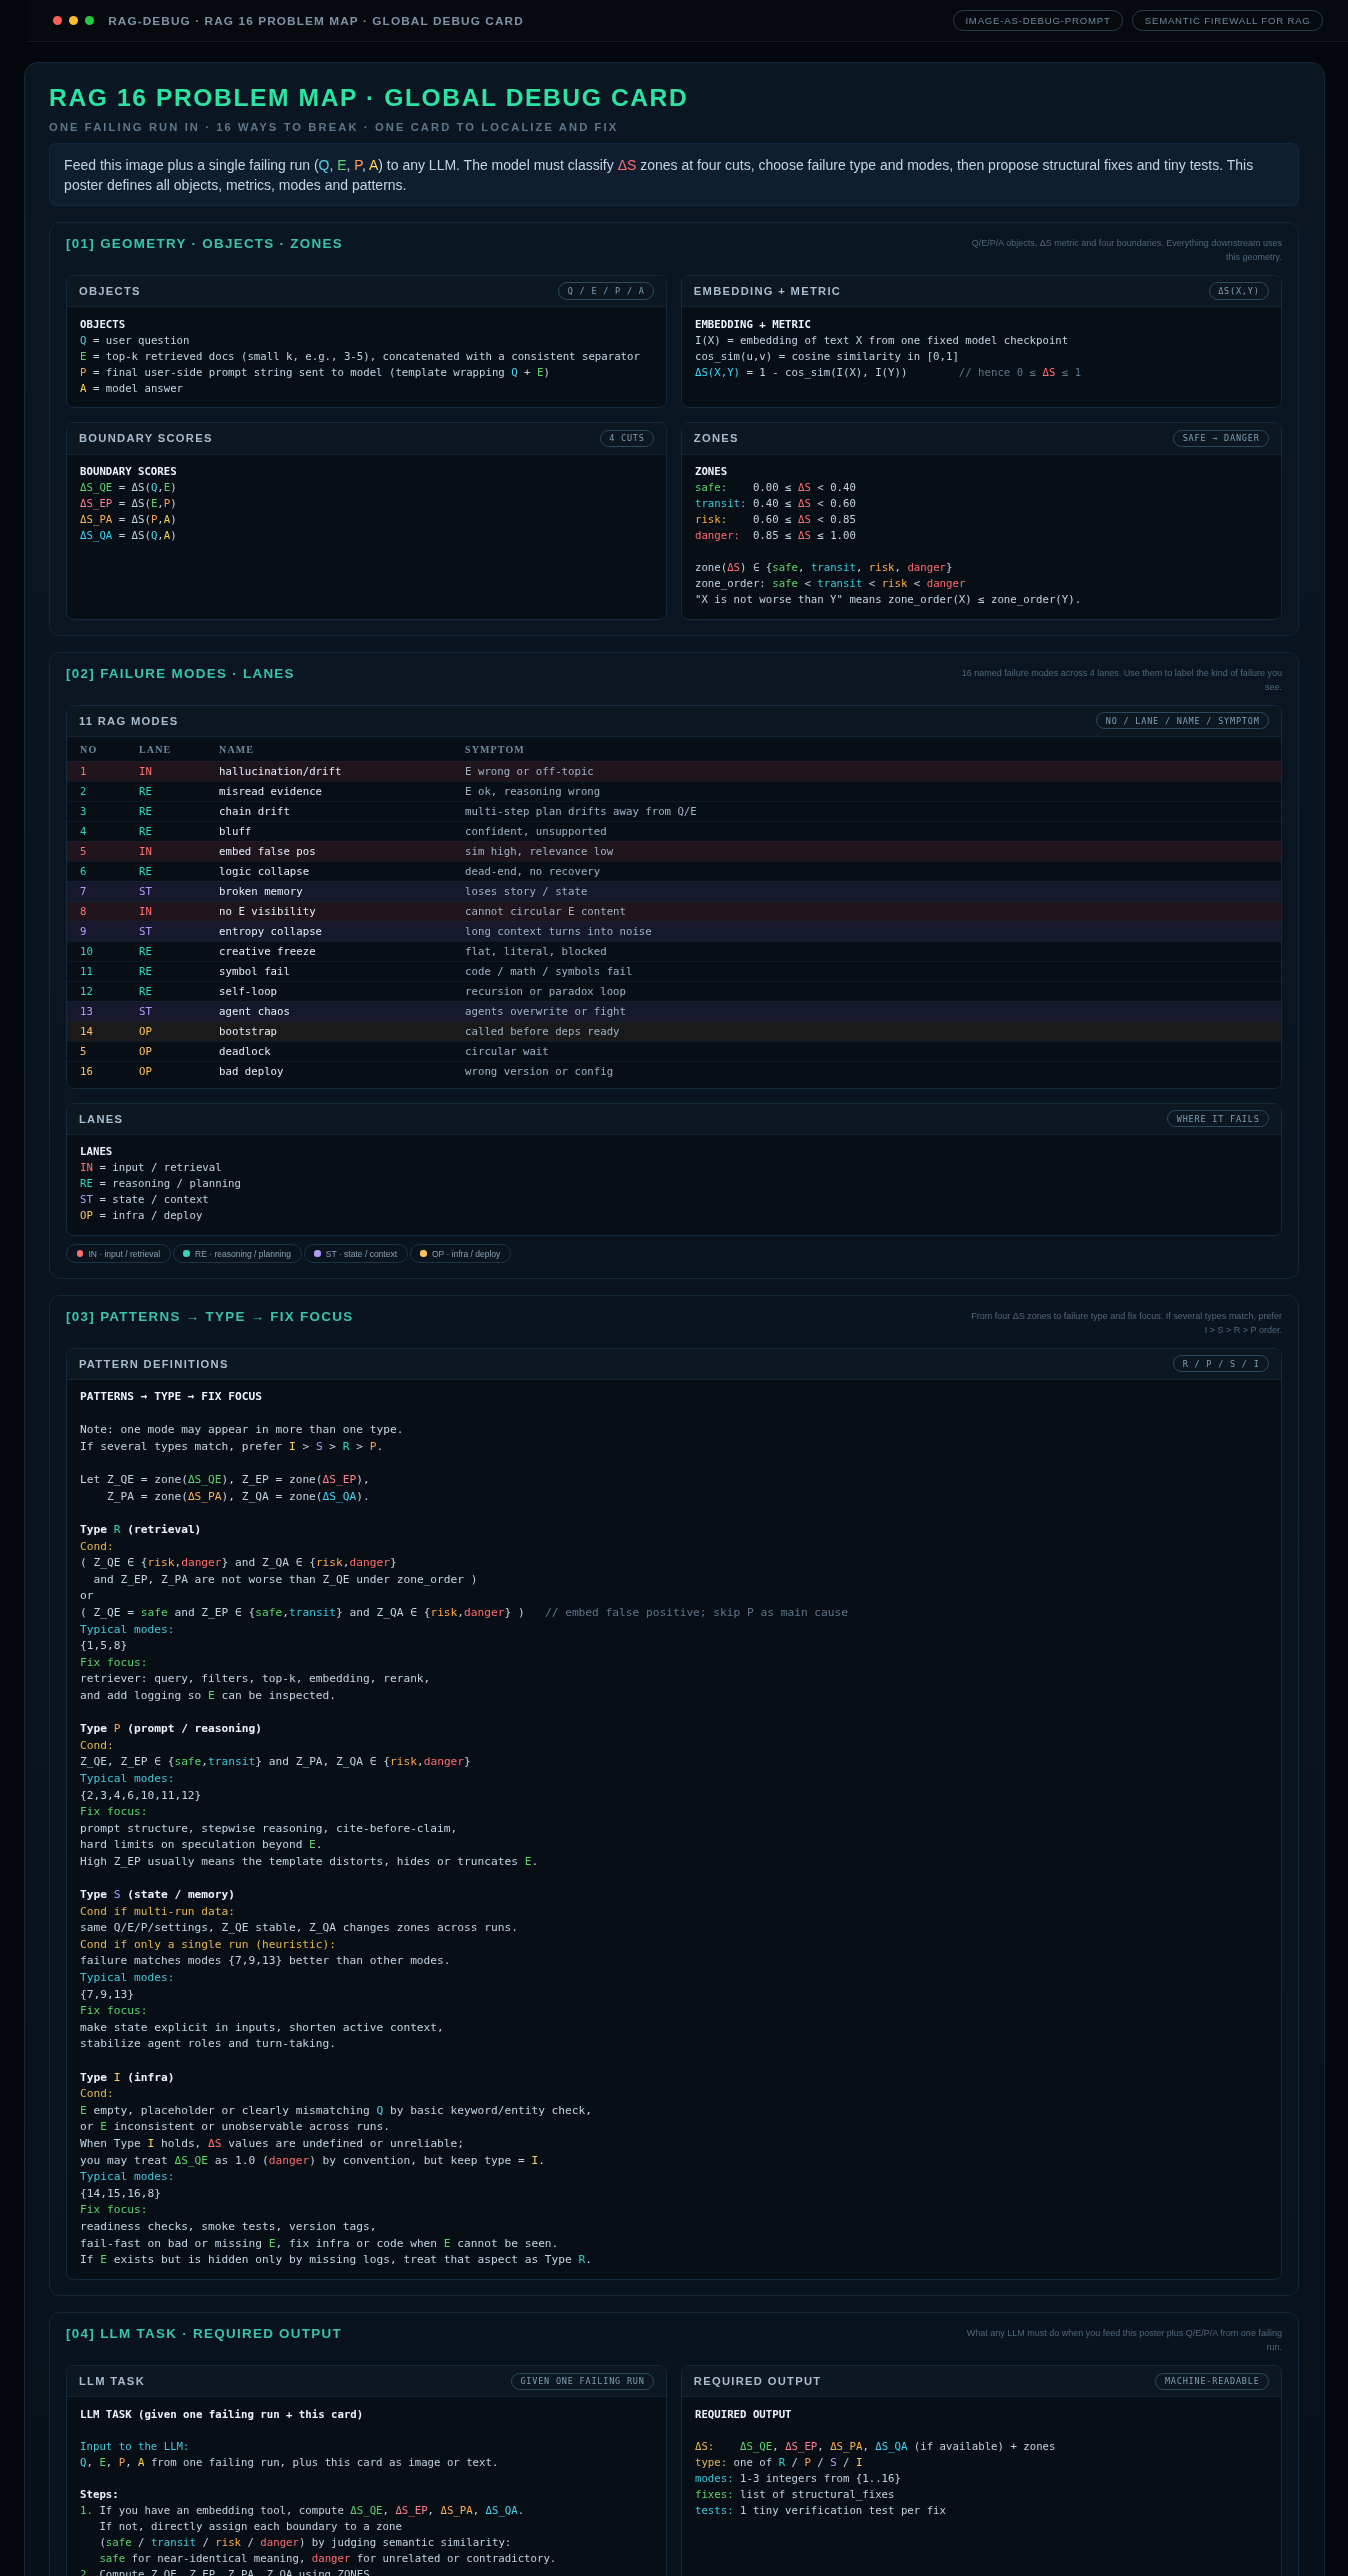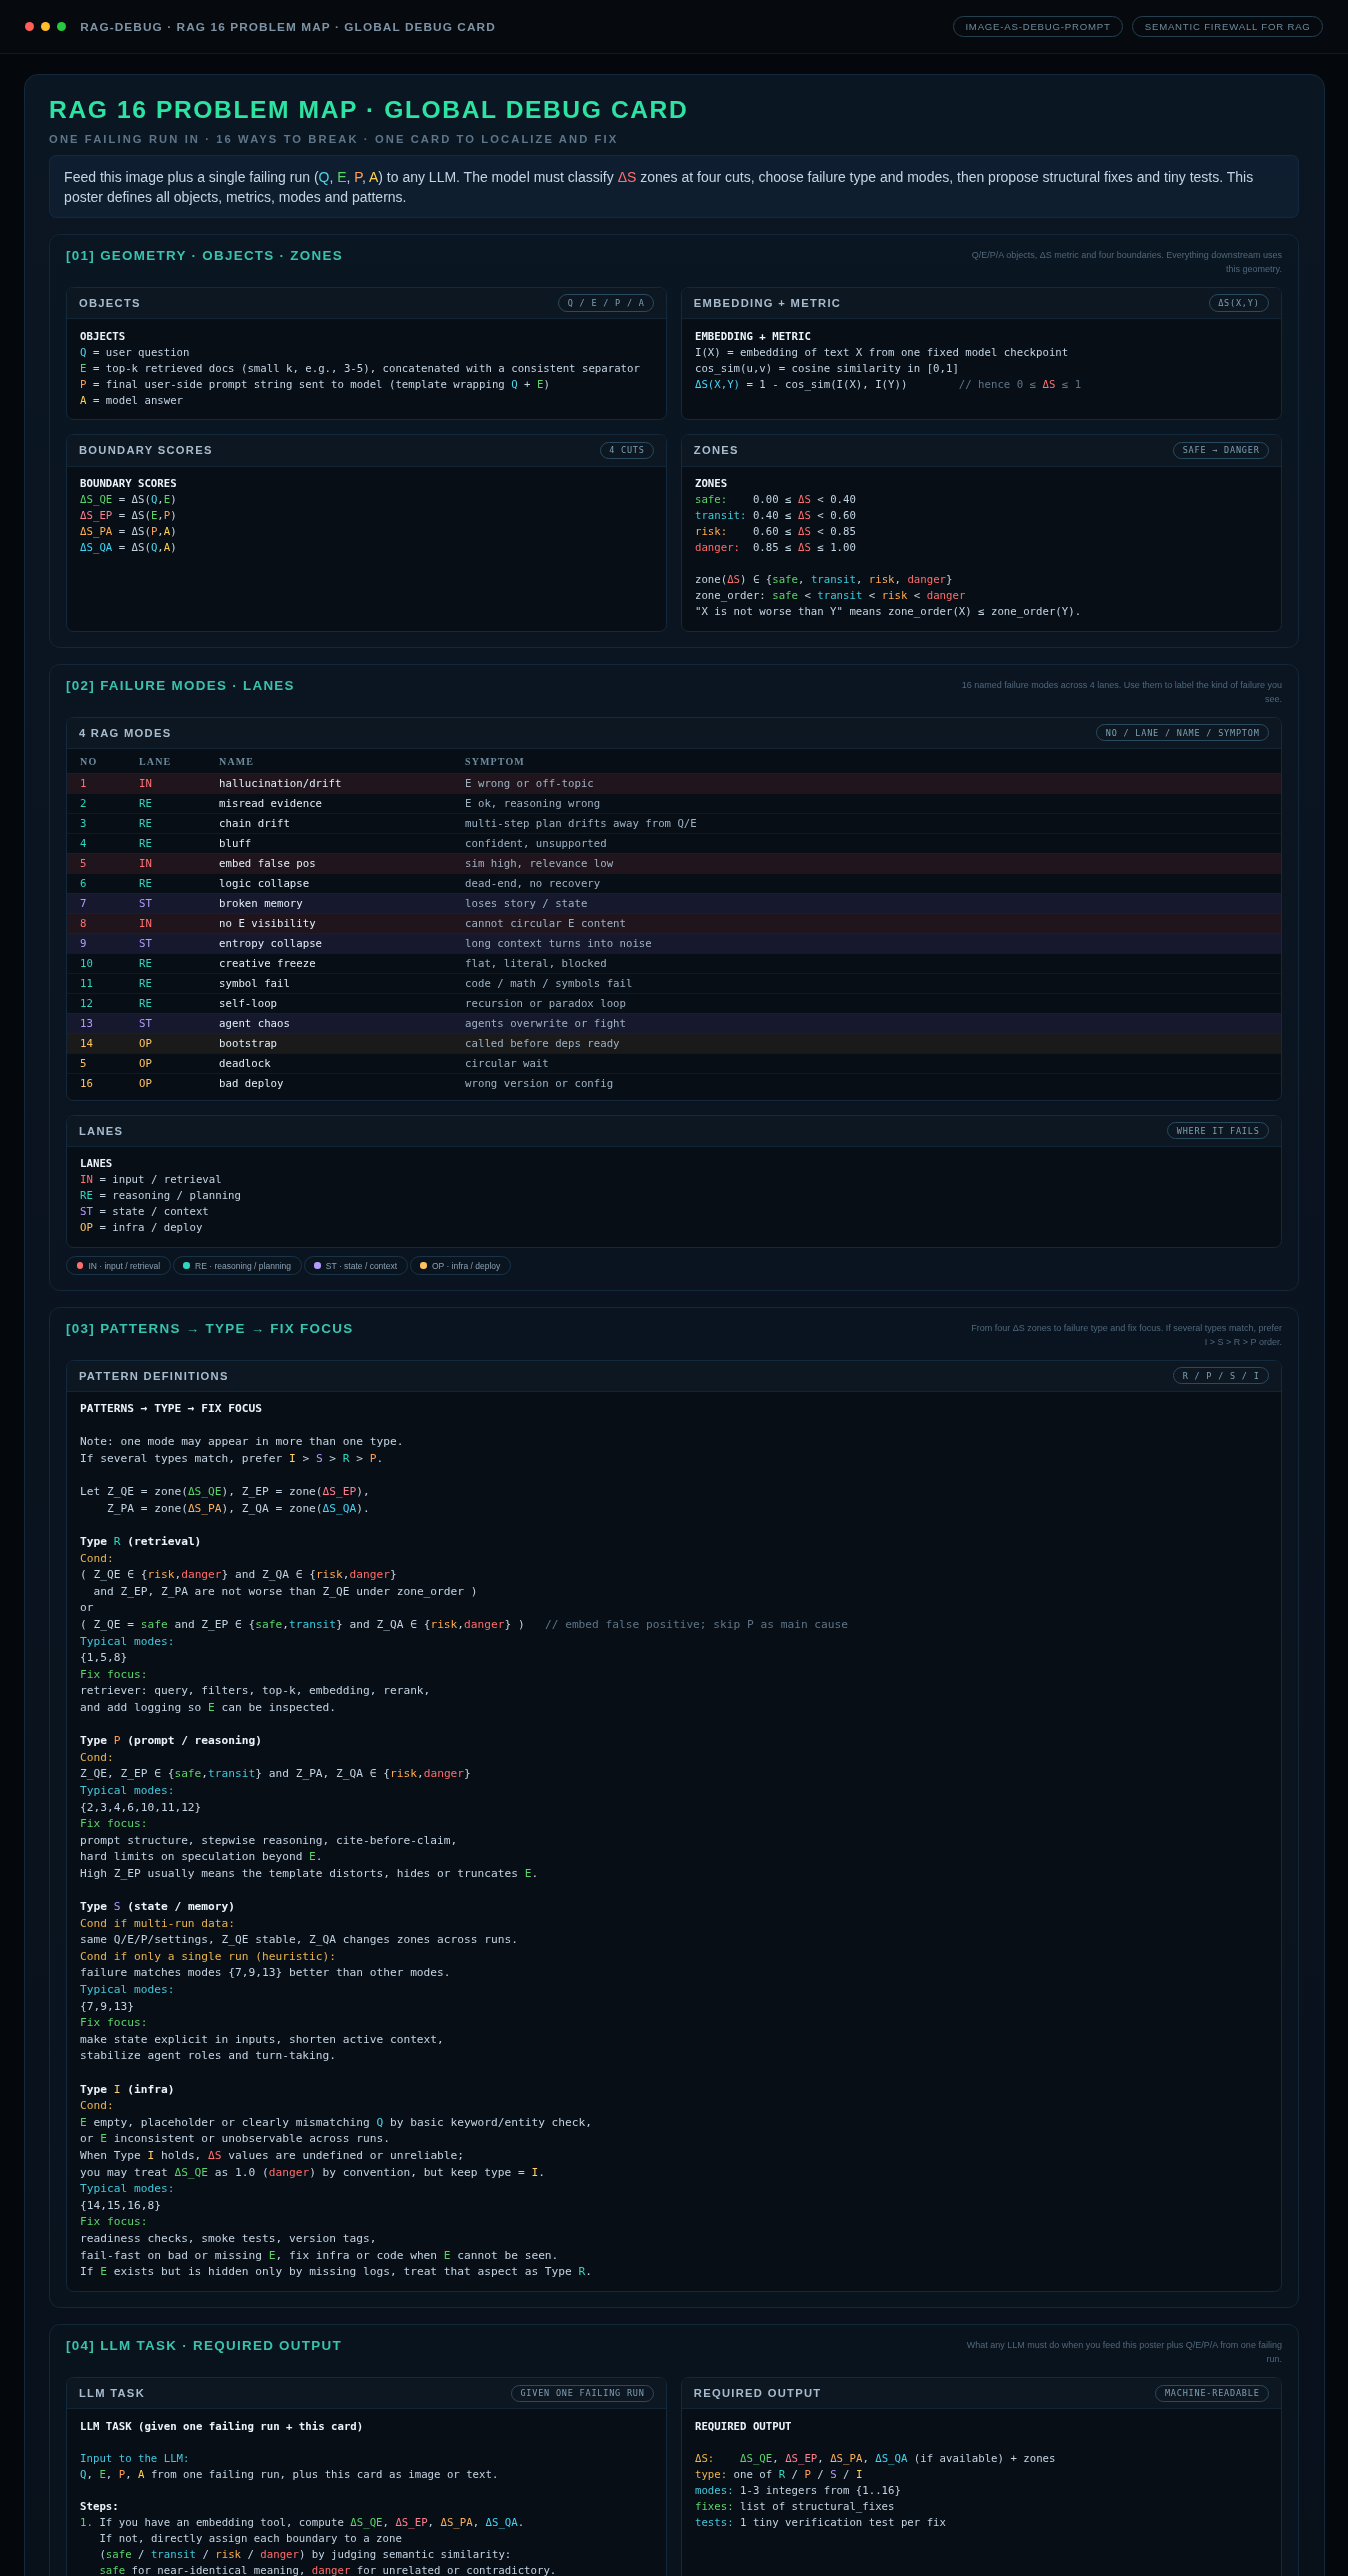--- a/index.html
+++ b/index.html
@@ -1,21 +1,21 @@
 <!DOCTYPE html>
 <html style="--c-accent: #2de3a2; --c-section: #39c3ad; --c-q: #4fd6e8; --c-e: #5bd46a; --c-p: #ff9e57; --c-a: #ffd34e; --c-qe: #5bd46a; --c-ep: #ff7e8f; --c-pa: #ffb057; --c-qa: #41d6f5; --c-safe: #5bd46a; --c-transit: #3bc9db; --c-risk: #ffa94d; --c-danger: #ff6b6b; --c-in: #ff6f6f; --c-re: #2fd6c0; --c-st: #b49cff; --c-op: #ffc25e; --c-r: #2fd6c0; --c-s: #b49cff; --c-i: #ffd166; --c-cond: #e9b34d; --c-tm: #41c7dd; --c-ff: #5bd46a; --c-ds: #ff6f6f;font-size:8.5px"><head>
 <meta charset="utf-8">
 <style>
   * { margin:0; padding:0; box-sizing:border-box; }
   html,body { background:#04070b; }
   body { width:1348px; min-height:2576px; font-family:"Liberation Sans",sans-serif; color:#c3d3e2; }
 
   
-  .topbar { display:flex; align-items:center; gap:14px; height:54px; padding:0 24.6px;
-            background:#060a0f; border-bottom:0.5px solid #0f1b26; }
+  .topbar { display:flex; align-items:center; gap:14px; height:42px; padding:0 24.6px;
+            background:#060a0f; border-bottom:0.5px solid #0f1b26;margin-left:28px; }
   .dots { display:flex; gap:6.4px; }
   .dotw { width:9.6px; height:9.6px; border-radius:50%; }
   .dot-red { background:#ff5f56; } .dot-yellow { background:#ffbd2e; } .dot-green { background:#27c93f; }
   .topbar-title { font-size:11.8px; letter-spacing:1.1px; color:#7d93a6; font-weight:bold; }
   .topbar-pills { margin-left:auto; display:flex; gap:8.5px; }
   .pill { border:0.5px solid #24404f; color:#6d8a9c; border-radius:534px; padding:4.3px 11.8px;
           font-size:9.6px; letter-spacing:0.8px; white-space:nowrap; }
 
   
   .poster { margin:20px 23.5px 0; background:linear-gradient(180deg,#0b1623,#08101a);
@@ -151,21 +151,21 @@
   </section>
 
   <section class="sec">
     <div class="sec-head">
       <span class="sec-title">[02] FAILURE MODES · LANES</span>
       <span class="sec-note">16 named failure modes across 4 lanes. Use them to label the kind of failure you
 see.</span>
     </div>
     <div class="panel">
       <div class="panel-head">
-        <span class="panel-label">4 RAG MODES</span>
+        <span class="panel-label">11 RAG MODES</span>
         <span class="badge">NO / LANE / NAME / SYMPTOM</span>
       </div>
       <div class="tbl">
           <div class="trow thead">
             <span>NO</span>
             <span>LANE</span>
             <span>NAME</span>
             <span>SYMPTOM</span>
           </div>
           <div class="trow tint-in">

